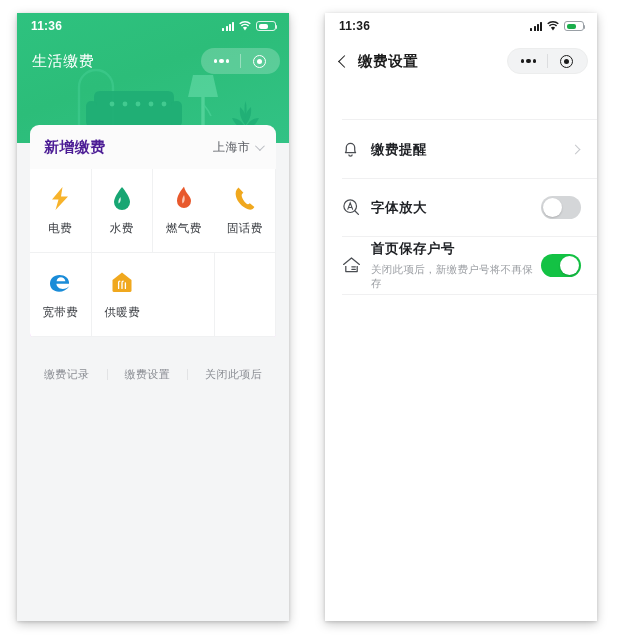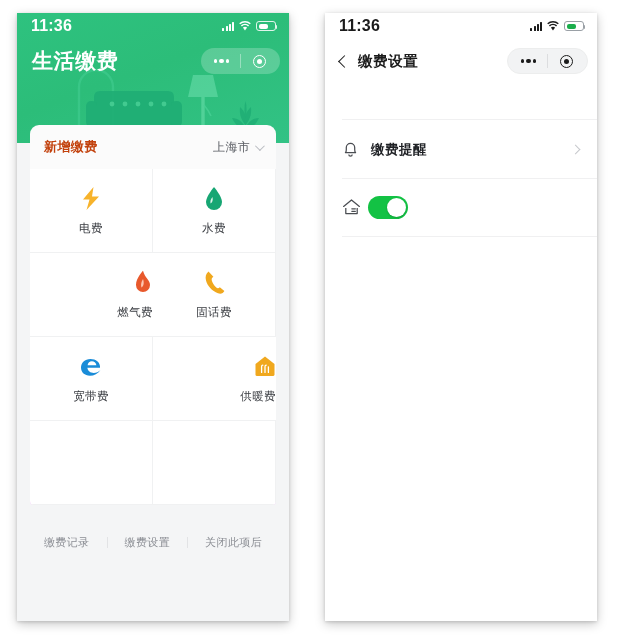--- a/index.html
+++ b/index.html
@@ -21,21 +21,21 @@
   }
   .phone.left  { left: 17px;  top: 13px; }
   .phone.right { left: 325px; top: 13px; background: #ffffff; }
 
   
   .statusbar {
     position: relative; height: 26px;
     display: flex; align-items: center; justify-content: space-between;
     padding: 0 13px 0 14px;
   }
-  .sb-time { font-size: 16px; font-weight: bold; letter-spacing: .2px; }
+  .sb-time { font-size: 12px; font-weight: bold; letter-spacing: .2px; }
   .sb-icons { display: flex; align-items: flex-end; gap: 5px; }
   .bars { display: flex; align-items: flex-end; gap: 1.2px; height: 9px; }
   .bars i { display: block; width: 2px; border-radius: .5px; }
   .bars i:nth-child(1){ height: 3px; }
   .bars i:nth-child(2){ height: 5px; }
   .bars i:nth-child(3){ height: 7px; }
   .bars i:nth-child(4){ height: 9px; }
   .batt {
     width: 20px; height: 10px; border-radius: 3px;
     display: flex; align-items: center; padding: 1.5px;
@@ -89,49 +89,49 @@
   .hero {
     position: relative; height: 130px;
     background: linear-gradient(160deg, #2ec27f 0%, #2cbd79 45%, #32c285 100%);
     overflow: hidden;
   }
   .hero-bar {
     position: relative; z-index: 3;
     height: 44px; display: flex; align-items: center; justify-content: space-between;
     padding: 0 9px 0 15px;
   }
-  .hero-title { color: #fff; font-size: 21px; font-weight: bold; letter-spacing: .6px; }
+  .hero-title { color: #fff; font-size: 15px; font-weight: normal; letter-spacing: .6px; }
   .hero-art { position: absolute; left: 0; right: 0; bottom: 0; height: 86px; z-index: 1; }
 
   
   .card {
     position: relative;
     margin: -18px 13px 0 13px;
     background: #fbfbfb;
     border-radius: 9px 9px 4px 4px;
     overflow: hidden;
     z-index: 4;
   }
   .card-head {
     height: 44px; display: flex; align-items: center; justify-content: space-between;
     padding: 0 14px;
   }
-  .card-title { font-size: 13px; font-weight: bold; color: #c2410c; letter-spacing: .4px; }
+  .card-title { font-size: 15px; font-weight: bold; color: #4c1d95; letter-spacing: .4px; }
   .city { display: flex; align-items: center; gap: 5px; }
   .city span { font-size: 12px; color: #5d6066; letter-spacing: .3px; }
   .chev-d { width: 7px; height: 7px; border-right: 1.3px solid #b9bcc1; border-bottom: 1.3px solid #b9bcc1; transform: rotate(45deg) translateY(-2px); }
 
-  .grid { display: grid; grid-template-columns: repeat(2, 1fr); background: #f0abfc; }
+  .grid { display: grid; grid-template-columns: repeat(4, 1fr); background: #f0abfc; }
   .cell {
     height: 84px; display: flex; flex-direction: column;
     align-items: center; justify-content: center; gap: 9px;
     border-right: 1px solid #f0f1f2; border-bottom: 1px solid #f0f1f2;
     background: #fff;
   }
-  .cell:nth-child(3n) { border-right: none; align-items: flex-end; }
+  .cell:nth-child(3n) { border-right: none; }
   .cell.blank { pointer-events: none; }
   .cell-ico { height: 26px; display: flex; align-items: center; justify-content: center; }
   .cell-lab { font-size: 11.5px; color: #3a3d42; letter-spacing: .4px; }
 
   .links {
     display: flex; align-items: center; justify-content: center;
     gap: 0; padding: 30px 0 0 0;
   }
   .links a { font-size: 11px; color: #8b8e94; text-decoration: none; letter-spacing: .4px; padding: 0 17px; }
   .lsep { width: 1px; height: 11px; background: #e2e3e5; }
@@ -400,29 +400,48 @@
             <path d="M3.4 12.6 C3.4 12.6 4.3 11.8 4.3 9.4 L4.3 7.6 a4.2 4.2 0 0 1 8.4 0 L12.7 9.4 C12.7 11.8 13.6 12.6 13.6 12.6 Z" fill="none" stroke="#4a4d52" stroke-width="1.25" stroke-linejoin="round"></path>
             <path d="M6.8 14.4 a1.7 1.7 0 0 0 3.4 0" fill="none" stroke="#4a4d52" stroke-width="1.25"></path>
           </svg>
         </span>
         <span class="s-txt">
           <span class="s-label">缴费提醒</span>
         </span>
         <span class="chev-r"></span>
       </div>
 
+      <div class="srow">
+        <span class="s-ico">
+          <svg width="18" height="18" viewBox="0 0 18 18">
+            <circle cx="8.2" cy="8.2" r="6.3" fill="none" stroke="#4a4d52" stroke-width="1.2"></circle>
+            <path d="M5.8 11.2 L8.2 4.8 L10.6 11.2 M6.7 9.4 L9.7 9.4" fill="none" stroke="#4a4d52" stroke-width="1.05" stroke-linecap="round"></path>
+            <path d="M12.8 12.8 L16.4 16.4" fill="none" stroke="#4a4d52" stroke-width="1.3" stroke-linecap="round"></path>
+          </svg>
+        </span>
+        <span class="s-txt">
+          <span class="s-label">字体放大</span>
+        </span>
+        <span class="toggle off">
+            <b></b>
+          </span>
+      </div>
 
       <div class="srow">
         <span class="s-ico">
           <svg width="19" height="18" viewBox="0 0 19 18">
             <path d="M1.6 8.4 L9.5 2 L17.4 8.4" fill="none" stroke="#4a4d52" stroke-width="1.25" stroke-linejoin="round" stroke-linecap="round"></path>
             <path d="M3.8 9.9 L3.8 15.6 L15.2 15.6 L15.2 9.9" fill="none" stroke="#4a4d52" stroke-width="1.25" stroke-linejoin="round"></path>
             <path d="M9.8 10.8 L13.4 10.8 M9.8 13.3 L13.4 13.3" fill="none" stroke="#4a4d52" stroke-width="1.15" stroke-linecap="round"></path>
           </svg>
         </span>
+        <span class="s-txt">
+          <span class="s-label">首页保存户号</span>
+          <span class="s-sub" style="display:block">关闭此项后，新缴费户号将不再保存</span>
+        </span>
         <span class="toggle on">
             <b></b>
           </span>
       </div>
 
       <div class="srow-after"></div>
     </div>
   </div>
 
 </div>

